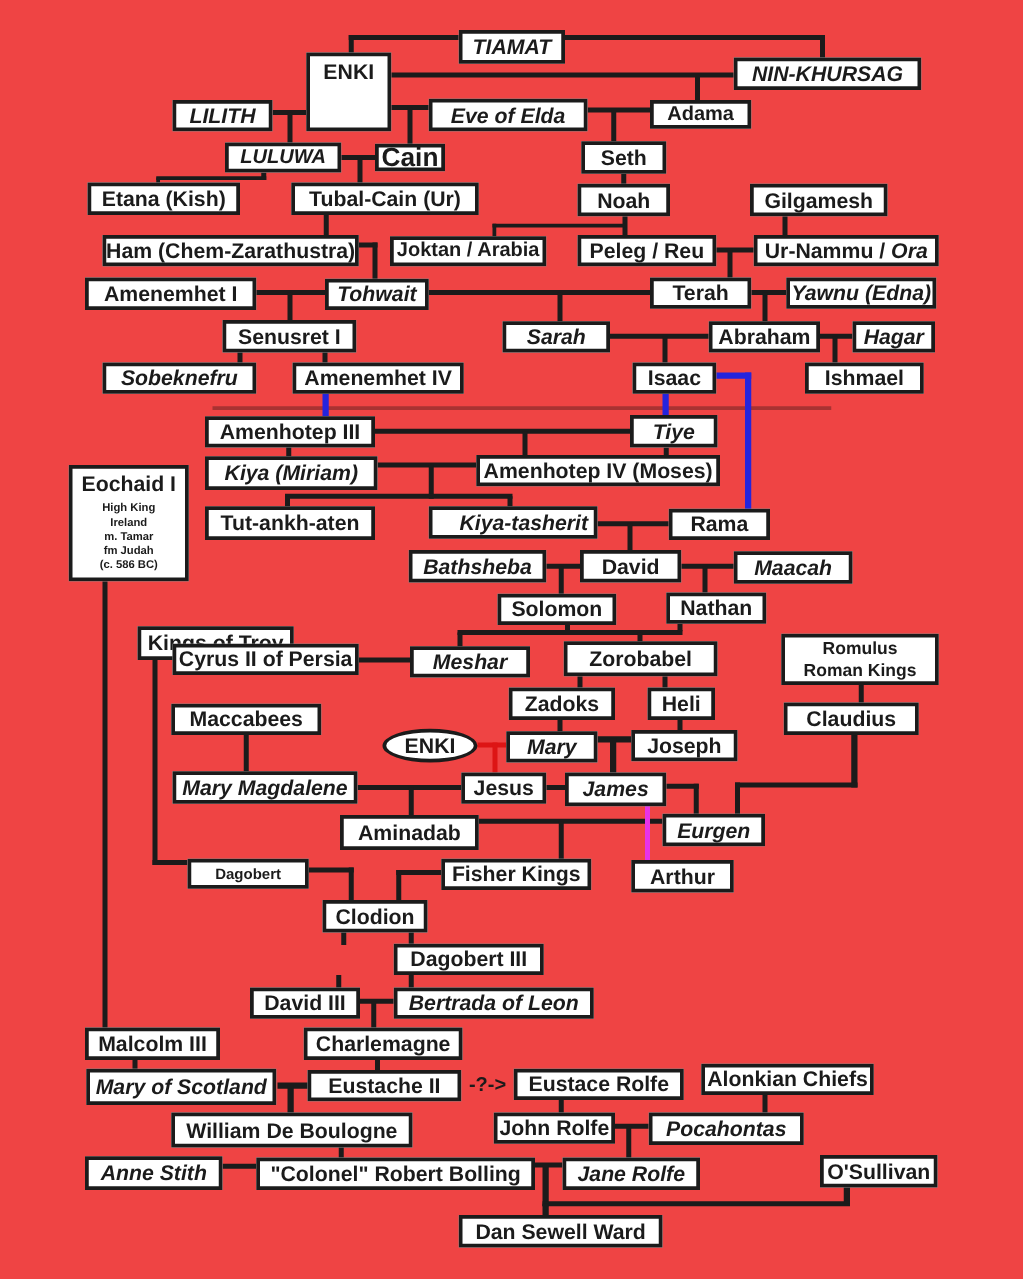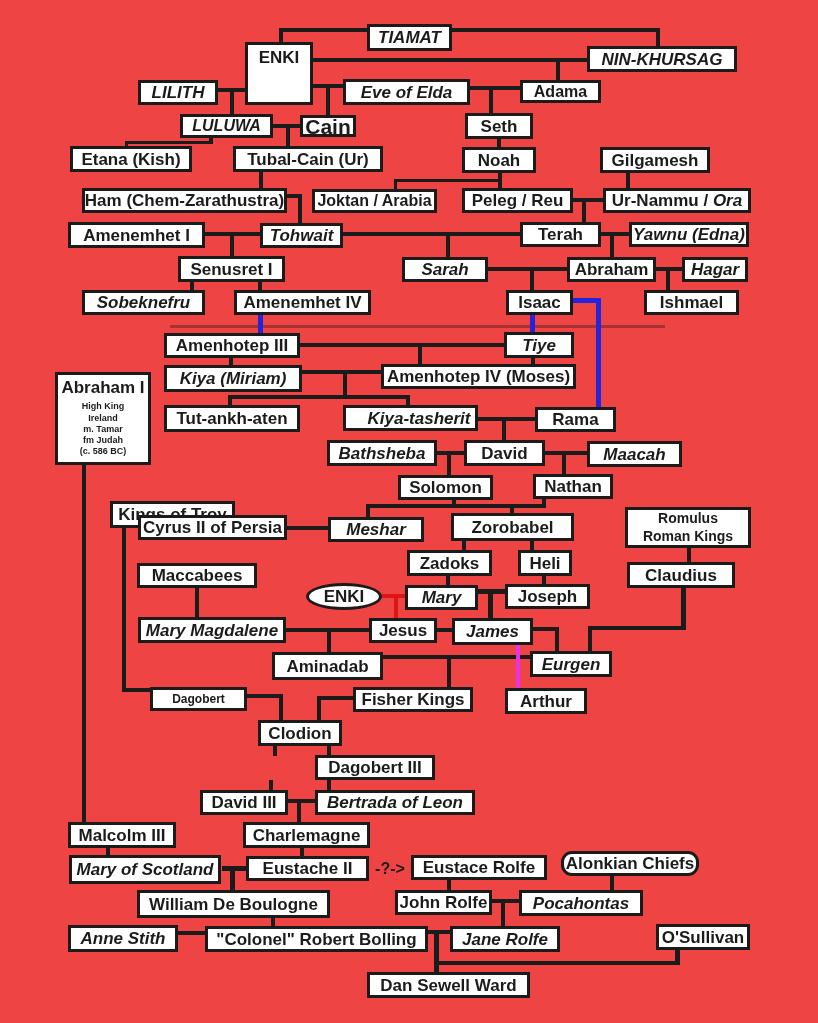--- a/index.html
+++ b/index.html
@@ -169,21 +169,21 @@
     <div class="box it" style="left: 682px; top: 257px; width: 66px; height: 25px;">Hagar</div>
     <div class="box it" style="left: 82px; top: 290px; width: 123px; height: 25px;">Sobeknefru</div>
     <div class="box" style="left: 234px; top: 290px; width: 137px; height: 25px;">Amenemhet IV</div>
     <div class="box" style="left: 506px; top: 290px; width: 67px; height: 25px;">Isaac</div>
     <div class="box" style="left: 644px; top: 290px; width: 95px; height: 25px;">Ishmael</div>
     <div class="box" style="left: 164px; top: 333px; width: 136px; height: 25px;">Amenhotep III</div>
     <div class="box it" style="left: 504px; top: 332px; width: 70px; height: 26px;">Tiye</div>
     <div class="box it" style="left: 164px; top: 365px; width: 138px; height: 27px;">Kiya (Miriam)</div>
     <div class="box" style="left: 381px; top: 364px; width: 195px; height: 25px;">Amenhotep IV (Moses)</div>
     <div class="box multi" style="left: 55px; top: 372px; width: 96px; height: 93px; font-size: 9px;">
-      <div class="l0">Abraham I</div>
+      <div class="l0">Eochaid I</div>
       <div class="l1">High King</div>
       <div class="l2">Ireland</div>
       <div class="l3">m. Tamar</div>
       <div class="l4">fm Judah</div>
       <div class="l5">(c. 586 BC)</div>
     </div>
     <div class="box" style="left: 164px; top: 405px; width: 136px; height: 27px;">Tut-ankh-aten</div>
     <div class="box it" style="left: 343px; top: 405px; width: 135px; height: 26px; padding-left: 17px;">Kiya-tasherit</div>
     <div class="box" style="left: 535px; top: 407px; width: 81px; height: 25px;">Rama</div>
     <div class="box it" style="left: 327px; top: 440px; width: 110px; height: 26px;">Bathsheba</div>
@@ -217,21 +217,21 @@
     <div class="box" style="left: 258px; top: 720px; width: 84px; height: 26px;">Clodion</div>
     <div class="box" style="left: 315px; top: 755px; width: 120px; height: 25px;">Dagobert III</div>
     <div class="box" style="left: 200px; top: 790px; width: 88px; height: 25px;">David III</div>
     <div class="box it" style="left: 315px; top: 790px; width: 160px; height: 25px;">Bertrada of Leon</div>
     <div class="box" style="left: 68px; top: 822px; width: 108px; height: 26px;">Malcolm III</div>
     <div class="box" style="left: 243px; top: 822px; width: 127px; height: 26px;">Charlemagne</div>
     <div class="box it" style="left: 69px; top: 855px; width: 152px; height: 29px;">Mary of Scotland</div>
     <div class="box" style="left: 246px; top: 856px; width: 123px; height: 25px;">Eustache II</div>
     <div class="box nolabel" style="left: 371px; top: 857px; width: 38px; height: 23px;">-?-&gt;</div>
     <div class="box" style="left: 411px; top: 855px; width: 136px; height: 25px;">Eustace Rolfe</div>
-    <div class="box" style="left: 561px; top: 851px; width: 138px; height: 25px; border-radius: 11px;">Alonkian Chiefs</div>
+    <div class="box" style="left: 561px; top: 851px; width: 138px; height: 25px;">Alonkian Chiefs</div>
     <div class="box" style="left: 137px; top: 890px; width: 193px; height: 28px;">William De Boulogne</div>
     <div class="box" style="left: 395px; top: 890px; width: 97px; height: 25px;">John Rolfe</div>
     <div class="box it" style="left: 519px; top: 890px; width: 124px; height: 26px;">Pocahontas</div>
     <div class="box it" style="left: 68px; top: 925px; width: 110px; height: 27px;">Anne Stith</div>
     <div class="box" style="left: 205px; top: 926px; width: 223px; height: 26px;">"Colonel" Robert Bolling</div>
     <div class="box it" style="left: 450px; top: 926px; width: 110px; height: 26px;">Jane Rolfe</div>
     <div class="box" style="left: 656px; top: 924px; width: 94px; height: 26px;">O'Sullivan</div>
     <div class="box" style="left: 367px; top: 972px; width: 163px; height: 26px;">Dan Sewell Ward</div>
   </div>
 

